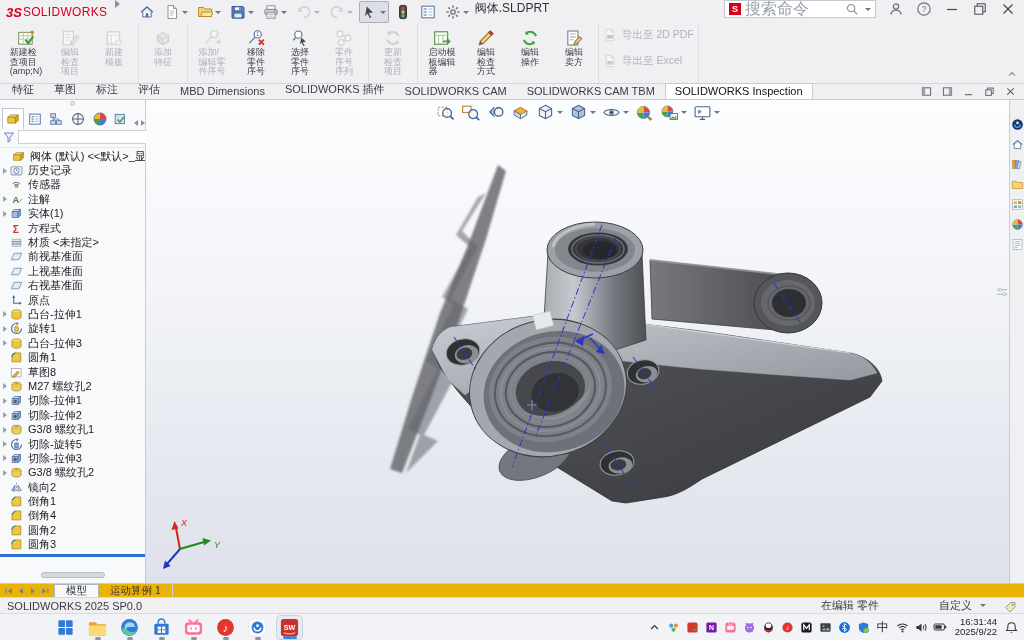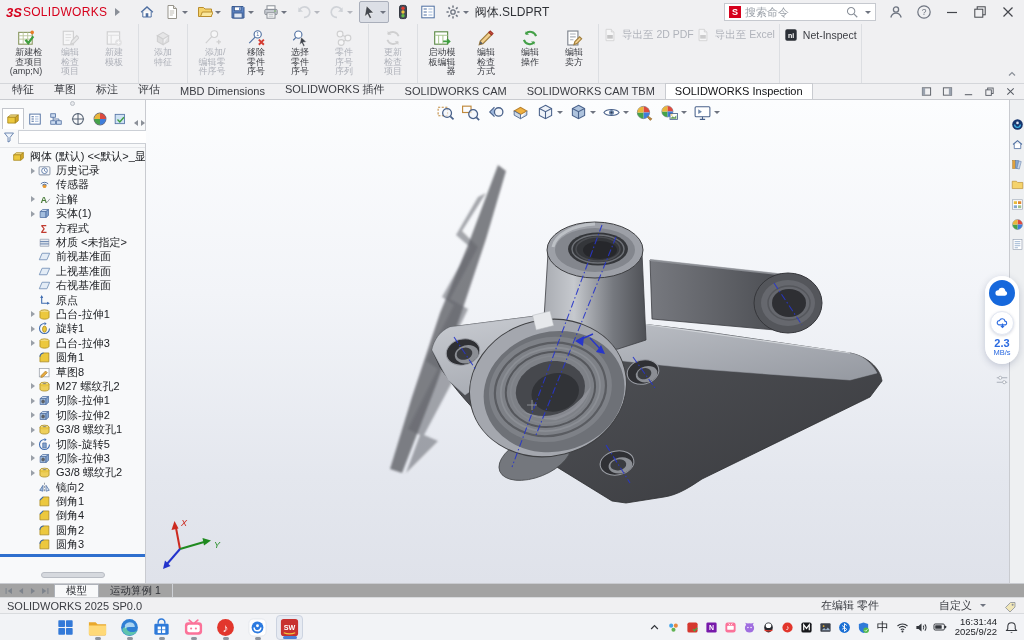--- a/index.html
+++ b/index.html
@@ -1,42 +1,42 @@
 <!DOCTYPE html>
 <html><head>
 <meta charset="utf-8">
 <style>
   *{box-sizing:border-box;margin:0;padding:0}
   html,body{width:1024px;height:640px;overflow:hidden}
   body{font-family:"Liberation Sans",sans-serif;font-size:11px;color:#222;background:#f0f0f2;-webkit-user-select:none;user-select:none}
   .svgic{display:block}
   
-  .titlebar{height:24px;display:flex;align-items:center;background:#f0f0f2;position:relative}
+  .titlebar{height:24px;display:flex;background:#f0f0f2;position:relative}
   .brand{display:flex;align-items:center;margin-left:6px;gap:1px}
   .brand-mark{color:#d6001c;font-weight:bold;font-style:italic;font-size:13px}
   .brand-name{color:#d6001c;font-weight:normal;font-size:12px;letter-spacing:.3px}
   .brand-caret{width:0;height:0;border-top:4px solid transparent;border-bottom:4px solid transparent;border-left:5px solid #8a8f98;margin-left:8px}
   .qt{display:flex;align-items:center;margin-left:16px;gap:3px}
   .qt-btn{display:flex;align-items:center;padding:2px 2px;border-radius:2px;border:1px solid transparent}
   .qt-btn.active{background:#dcdfe6;border-color:#a9aeba}
   .qt-btn.disabled{opacity:.45}
   .caret{width:0;height:0;border-left:3px solid transparent;border-right:3px solid transparent;border-top:3.5px solid #6f7480;margin-left:2px}
   .tb-title{position:absolute;left:50%;transform:translateX(-50%);font-size:12px;color:#2f3136;white-space:nowrap}
   .tb-right{position:absolute;right:8px;display:flex;align-items:center;gap:12px}
   .searchbox{display:flex;align-items:center;width:152px;height:18px;background:#fff;border:1px solid #c6c9cf;padding:0 4px;gap:4px}
   .search-badge{width:12px;height:12px;background:#d6001c;color:#fff;font-size:9px;font-weight:bold;display:flex;align-items:center;justify-content:center;flex:none}
-  .search-ph{color:#9aa0a8;font-size:11px;flex:1;white-space:nowrap;overflow:hidden}
+  .search-ph{color:#9aa0a8;font-size:16px;flex:1;white-space:nowrap;overflow:hidden}
   .search-mag{display:flex;align-items:center}
   .tbicon{display:flex;align-items:center}
   
   .ribbon{height:60px;background:#f0f0f2;display:flex;align-items:stretch;padding:0 2px;border-bottom:1px solid #d4d6da;position:relative}
   .rgroup{display:flex;align-items:flex-start;padding:2px 2px;border-right:1px solid #dcdee2}
-  .rgroup.stack{flex-direction:row;justify-content:flex-start;padding:4px 4px;gap:2px}
+  .rgroup.stack{flex-direction:column;justify-content:flex-start;padding:4px 4px;gap:12px}
   .rbtn{width:44px;display:flex;flex-direction:column;align-items:center;gap:1px;padding-top:3px}
-  .rbtn .rlabel{font-size:9px;line-height:9.5px;text-align:right;white-space:pre-line;color:#3c3e44}
+  .rbtn .rlabel{font-size:9px;line-height:9.5px;text-align:left;white-space:pre-line;color:#3c3e44}
   .rbtn.disabled .rlabel{color:#aeb1b9}
   .rbtn.disabled svg{opacity:.4;filter:grayscale(1)}
   .srow{display:flex;align-items:center;gap:5px;font-size:10.5px;color:#b0b3bb;white-space:nowrap}
   .srow svg{opacity:.45;filter:grayscale(1)}
   .srow.enabled{color:#3c3e44}
   .srow.enabled svg{opacity:1;filter:none}
   .ribbon-collapse{position:absolute;right:6px;bottom:3px}
   
   .tabbar{height:16px;background:#f0f0f2;display:flex;align-items:flex-end;padding-left:2px;position:relative;border-bottom:1px solid #c9cbd0}
   .ctab{font-size:11px;padding:1px 9px 2px;color:#3a3c42;border:1px solid transparent;border-bottom:none;white-space:nowrap}
@@ -53,42 +53,42 @@
   .ptab-pager{display:flex;gap:3px;align-items:center;padding:0 0 3px 2px}
   .pgr{width:0;height:0;border-top:3px solid transparent;border-bottom:3px solid transparent}
   .pgr.l{border-right:4px solid #8b9098}.pgr.r{border-left:4px solid #8b9098}
   .filter{height:19px;display:flex;align-items:center;gap:3px;padding:0 3px 2px;border-bottom:1px solid #e5e7ea}
   .filter input{flex:1;height:14px;border:1px solid #ccd0d6;background:#fff;font-size:10px;padding:0 2px;outline:none}
   .tree{flex:1;overflow:hidden;padding-top:1px}
   .trow{height:14.4px;display:flex;align-items:center;font-size:11px;color:#1c1e22;padding-left:2px;white-space:nowrap;overflow:hidden}
   .trow .exp{width:10px;display:flex;justify-content:center;flex:none}
   .exp-tri{width:0;height:0;border-top:3.5px solid transparent;border-bottom:3.5px solid transparent;border-left:4.5px solid #9aa0a8}
   .trow .ticon{width:15px;height:12px;margin-right:3px;display:flex;align-items:center;flex:none}
-  .trow.child{padding-left:28px}
+  .trow.child{padding-left:0}
   .rollback{height:3px;background:#2f6fce;margin-top:2px;flex:none}
   .psplit{position:absolute;bottom:5px;left:50%;transform:translateX(-50%);width:64px;height:6px;border-radius:3px;background:#d6d9de;border:1px solid #b9bdc4}
   
   .vp{flex:1;position:relative;background:linear-gradient(180deg,#fcfdfe 0%,#f2f4f8 40%,#e4e7ee 78%,#dfe2ea 100%);overflow:hidden}
   .headsup{position:absolute;top:2px;left:50%;transform:translateX(-50%);display:flex;align-items:center;gap:4px}
   .hbtn{display:flex;align-items:center;padding:1px;border-radius:2px}
   .model{position:absolute;left:204px;top:35px}
   .triad{position:absolute;left:8px;top:415px}
   
   .tstrip{width:15px;background:#eef0f2;border-left:1px solid #c9cbd0;display:flex;flex-direction:column;align-items:center;padding-top:18px;gap:7px;flex:none}
   .tp-ic{display:flex}
   
   .floatw{position:absolute;right:4px;top:176px;width:36px;display:flex;flex-direction:column;align-items:center;z-index:9}
   .fpill{width:34px;border-radius:17px;background:rgba(255,255,255,.95);box-shadow:0 2px 7px rgba(60,70,110,.25);display:flex;flex-direction:column;align-items:center;padding:4px 0 7px}
   .flogo{width:26px;height:26px;border-radius:50%;background:#1668dc;display:flex;align-items:center;justify-content:center}
   .fspeedbtn{width:24px;height:24px;border-radius:50%;background:#fff;border:1px solid #e2e7f2;box-shadow:0 1px 3px rgba(60,70,110,.2);display:flex;align-items:center;justify-content:center;margin-top:5px}
   .fval{color:#2a6ae0;font-size:11px;font-weight:bold;margin-top:2px}
   .funit{color:#2a6ae0;font-size:7.5px;line-height:8px}
   .fslider{margin-top:9px;opacity:.8}
   
-  .btabs{height:14px;background:#a3a3a3;border-top:1px solid #c9cbd0;display:flex;align-items:stretch;font-size:10.5px}
+  .btabs{height:14px;background:#eab308;border-top:1px solid #c9cbd0;display:flex;align-items:stretch;font-size:10.5px}
   .bnav{display:flex;align-items:center;gap:2px;padding:0 4px}
   .btab{padding:0 11px;display:flex;align-items:center;border-right:1px solid #cdd0d5;color:#2f3136;white-space:nowrap}
   .btab.active{background:#f8f9fa;border:1px solid #aeb2b9;border-bottom:none}
   
   .sbar{height:16px;background:#f0f0f2;border-top:1px solid #d8dadd;display:flex;align-items:center;padding:0 7px;font-size:11px;color:#3a3c42;position:relative}
   .sbar-right{position:absolute;right:8px;display:flex;align-items:flex-end}
   .sbar-right .mode{margin-right:60px}
   .sbar-right .custom{display:flex;align-items:center;gap:6px;margin-right:18px}
   
   .taskbar{height:27px;background:#f2f3f6;border-top:1px solid #d9dbde;display:flex;align-items:center;position:relative}
@@ -417,29 +417,20 @@
         </svg>
         <span>导出至 2D PDF</span>
       </div>
       <div class="srow">
         <svg class="svgic" width="14" height="14" viewBox="0 0 16 16" xmlns="http://www.w3.org/2000/svg">
           <path d="M3.5 1.5h6l3 3v10h-9z" fill="#fff" stroke="#a9aeb6"></path>
           <path d="M9.5 1.5v3h3" fill="#e7eaee" stroke="#a9aeb6"></path>
           <rect x="4.8" y="8" width="6.4" height="4.2" fill="#3f9e3f" opacity=".75"></rect>
         </svg>
         <span>导出至 Excel</span>
-      </div>
-    </div>
-    <div class="rgroup stack">
-      <div class="srow enabled">
-        <svg class="svgic" width="14" height="14" viewBox="0 0 16 16" xmlns="http://www.w3.org/2000/svg">
-          <rect x="1.5" y="1.5" width="13" height="13" rx="2" fill="#2b2f36"></rect>
-          <text x="8" y="11" font-size="8" font-weight="bold" fill="#fff" text-anchor="middle">ni</text>
-        </svg>
-        <span>Net-Inspect</span>
       </div>
     </div>
     <span class="ribbon-collapse" id="ribbon-collapse">
       <svg class="svgic" width="12" height="12" viewBox="0 0 12 12" xmlns="http://www.w3.org/2000/svg">
         <path d="M3 7.5L6 4.5l3 3" fill="none" stroke="#8a8f98" stroke-width="1.2"></path>
       </svg>
     </span>
 </div>
 
 <div class="tabbar">
@@ -1118,35 +1109,20 @@
       </div>
       <div class="tp-ic">
         <svg class="svgic" width="13" height="13" viewBox="0 0 16 16" xmlns="http://www.w3.org/2000/svg">
           <rect x="2.5" y="1.8" width="11" height="12.4" fill="#fff" stroke="#97a1b2" stroke-width=".8"></rect>
           <path d="M4.5 4.5h7M4.5 7h7M4.5 9.5h7M4.5 12h4" stroke="#7d9cc3" stroke-width=".9"></path>
         </svg>
       </div>
     </div>
 
   <div class="floatw">
-    <div class="fpill">
-      <div class="flogo" id="flogo">
-          <svg class="svgic" width="18" height="18" viewBox="0 0 16 16" xmlns="http://www.w3.org/2000/svg">
-            <path d="M4.5 10.5a2.5 2.5 0 0 1 .3-5 3.2 3.2 0 0 1 6.2.7 2.2 2.2 0 0 1-.4 4.3z" fill="#fff"></path>
-          </svg>
-        </div>
-      <div class="fspeedbtn" id="fspeedbtn">
-          <svg class="svgic" width="15" height="15" viewBox="0 0 16 16" xmlns="http://www.w3.org/2000/svg">
-            <path d="M4.5 9.5a2.3 2.3 0 0 1 .3-4.6 3 3 0 0 1 5.8.6 2 2 0 0 1-.3 4z" fill="none" stroke="#2a6ae0" stroke-width="1.2"></path>
-            <path d="M8 8v4M6.3 10.5L8 12.3l1.7-1.8" stroke="#2a6ae0" stroke-width="1.2" fill="none"></path>
-          </svg>
-        </div>
-      <div class="fval">2.3</div>
-      <div class="funit">MB/s</div>
-    </div>
     <div class="fslider" id="fslider">
         <svg class="svgic" width="14" height="14" viewBox="0 0 16 16" xmlns="http://www.w3.org/2000/svg">
           <path d="M2 5.5h12M2 10.5h12" stroke="#9aa1ac" stroke-width="1.2"></path>
           <circle cx="6" cy="5.5" r="1.8" fill="#fff" stroke="#9aa1ac"></circle>
           <circle cx="10.5" cy="10.5" r="1.8" fill="#fff" stroke="#9aa1ac"></circle>
         </svg>
       </div>
   </div>
 </div>
 

